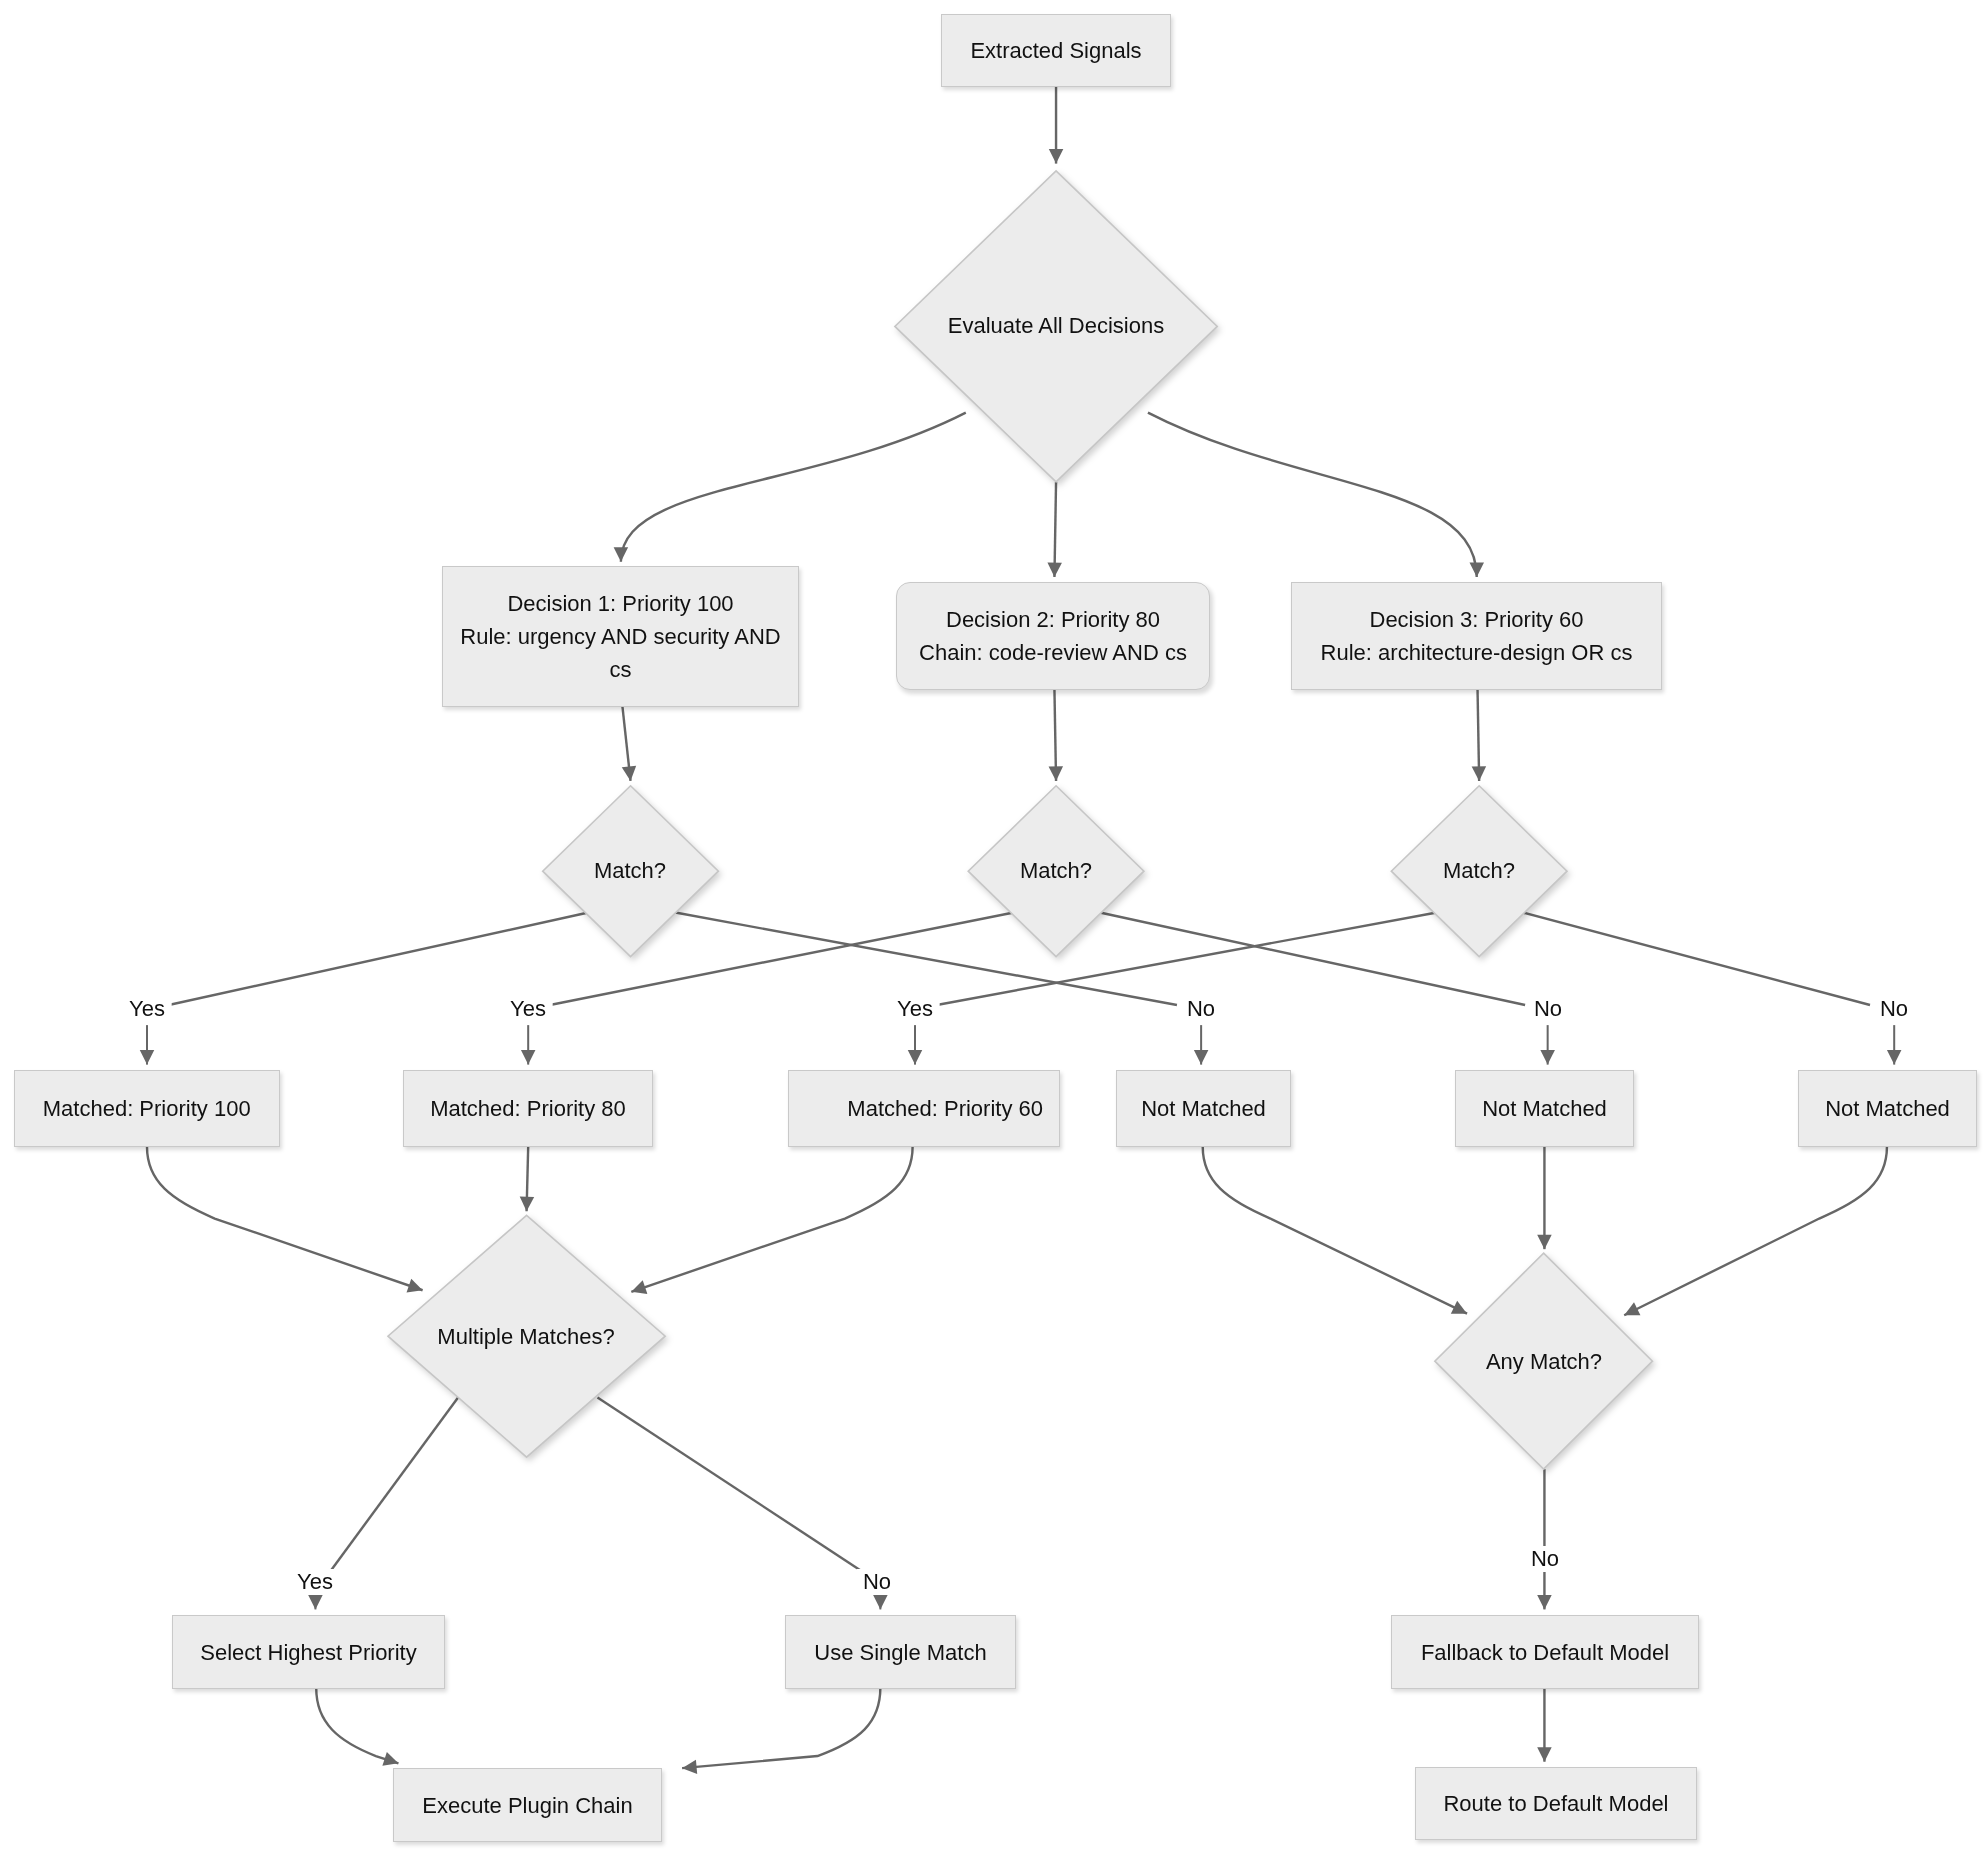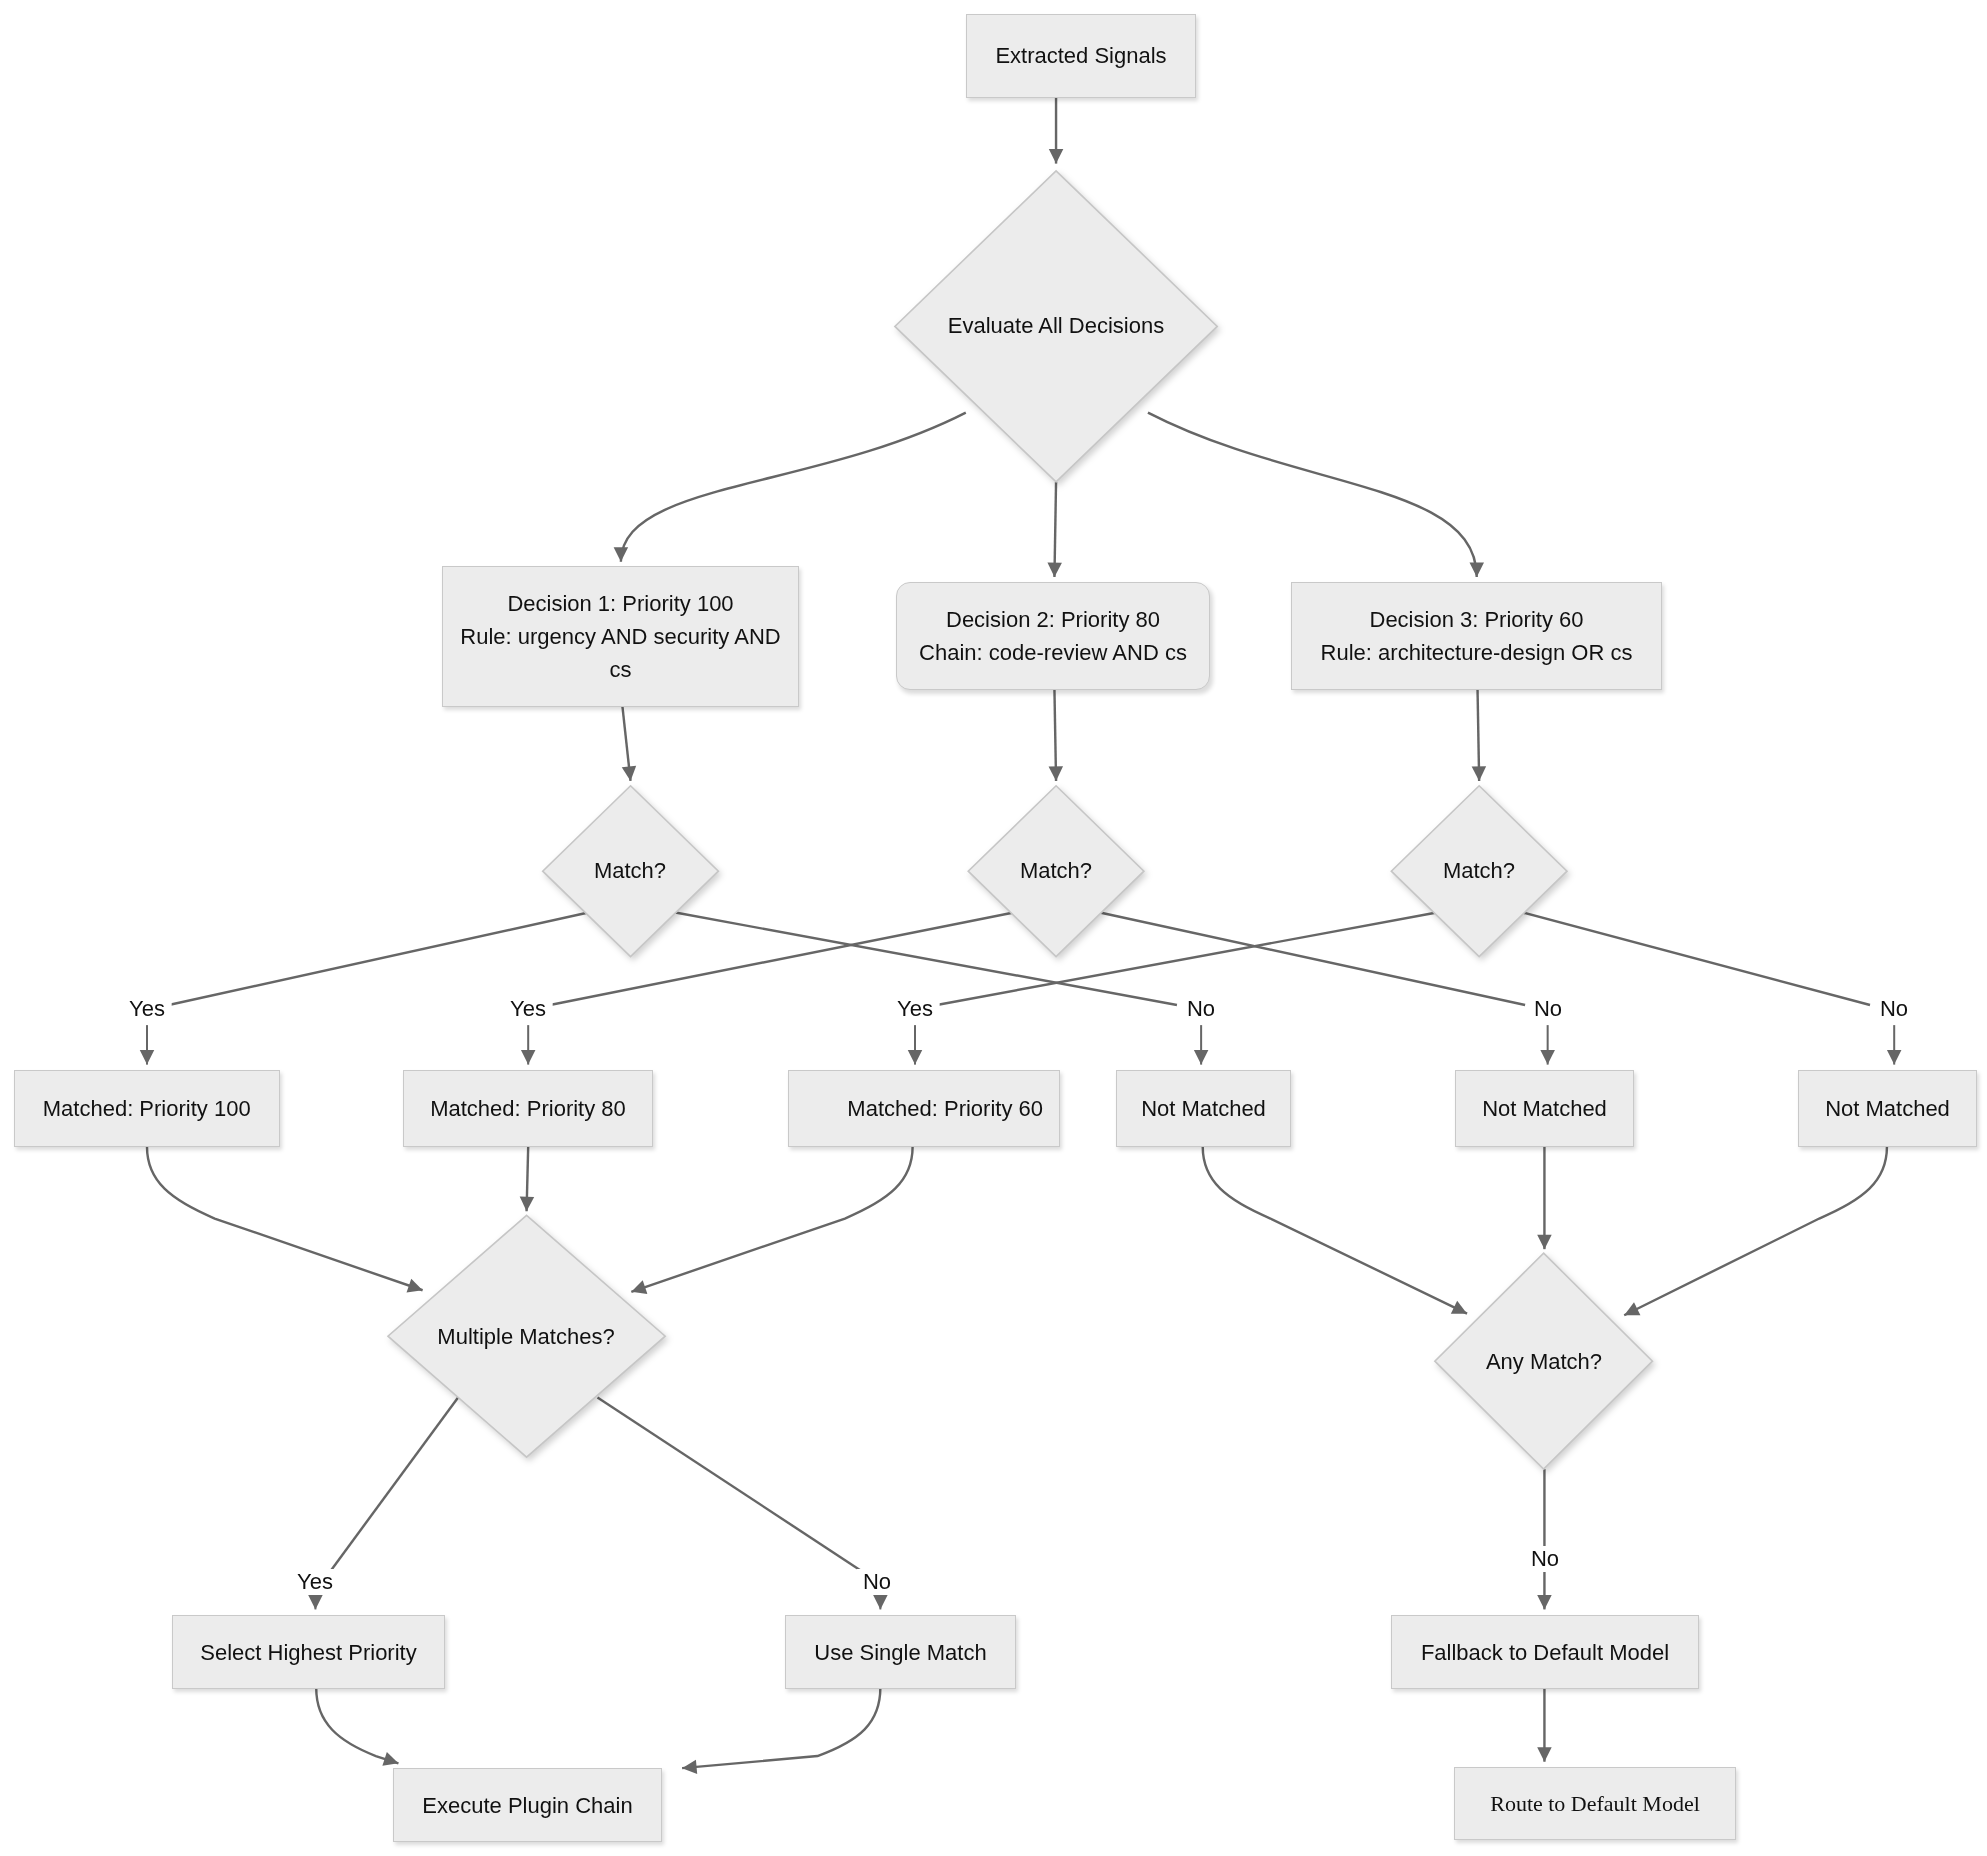--- a/index.html
+++ b/index.html
@@ -90,21 +90,21 @@
     <path class="edge" d="M1916,2094 L1916,2186" marker-end="url(#arrow)"></path>
 
     <polygon class="diamond" points="1310,212 1510,405 1310,598 1110,405"></polygon>
     <polygon class="diamond" points="782,975 891,1081 782,1187 673,1081"></polygon>
     <polygon class="diamond" points="1310,975 1419,1081 1310,1187 1201,1081"></polygon>
     <polygon class="diamond" points="1835,975 1944,1081 1835,1187 1726,1081"></polygon>
     <polygon class="diamond" points="653,1508 825,1658 653,1808 481,1658"></polygon>
     <polygon class="diamond" points="1915,1555 2050,1689 1915,1823 1780,1689"></polygon>
   </svg>
 
-  <div class="node" style="left:941px;top:13.7px;width:230px;height:84px;margin-left:25px;">
+  <div class="node" style="left:941px;top:13.7px;width:230px;height:73px;">
     <span>Extracted Signals</span>
   </div>
 
   <div class="node" style="left:442px;top:566px;width:357px;height:141px;">
     <span>Decision 1: Priority 100</span>
     <span>Rule: urgency AND security AND cs</span>
   </div>
 
   <div class="node" style="left:896px;top:582px;width:314px;height:108px;border-radius:14px;">
     <span>Decision 2: Priority 80</span>
@@ -140,21 +140,21 @@
   </div>
   <div class="node" style="left:765px;top:1615px;width:231px;height:74px;margin-left:20px;">
     <span>Use Single Match</span>
   </div>
   <div class="node" style="left:1391px;top:1615px;width:308px;height:74px;">
     <span>Fallback to Default Model</span>
   </div>
   <div class="node" style="left:393px;top:1768px;width:269px;height:74px;">
     <span>Execute Plugin Chain</span>
   </div>
-  <div class="node" style="left:1454px;top:1767px;width:282px;height:73px;font-family:Liberation Serif, serif;">
+  <div class="node" style="left:1415px;top:1767px;width:282px;height:73px;">
     <span>Route to Default Model</span>
   </div>
 
   <div class="dlabel" style="left:1056px;top:326px;">Evaluate All Decisions</div>
   <div class="dlabel" style="left:630px;top:871px;">Match?</div>
   <div class="dlabel" style="left:1056px;top:871px;">Match?</div>
   <div class="dlabel" style="left:1479px;top:871px;">Match?</div>
   <div class="dlabel" style="left:526px;top:1337px;text-align:center;">Multiple Matches?</div>
   <div class="dlabel" style="left:1544px;top:1362px;">Any Match?</div>
 

